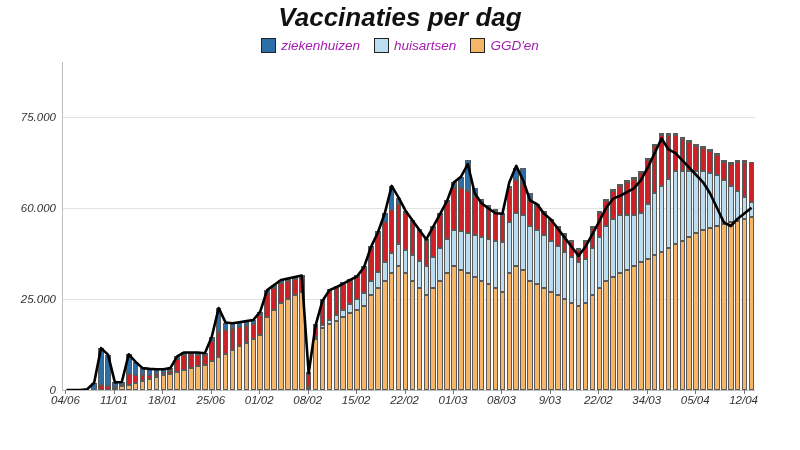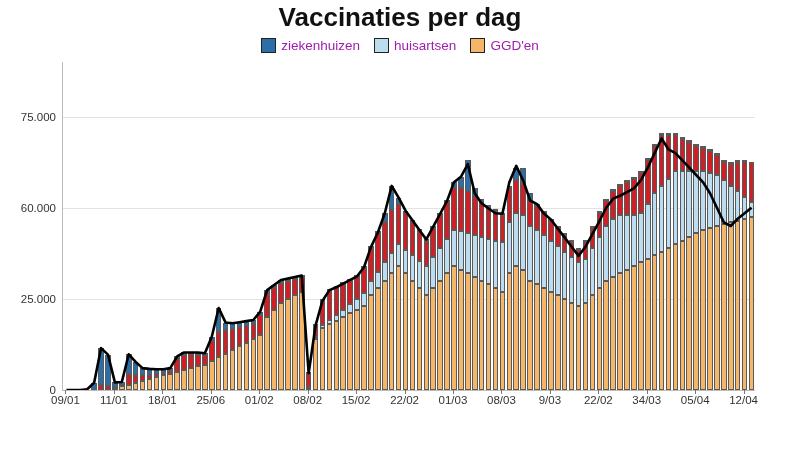--- a/index.html
+++ b/index.html
@@ -1,21 +1,21 @@
 <!DOCTYPE html>
 <html><head>
 <meta charset="utf-8">
 <style>
   html,body{margin:0;padding:0;}
   body{
     width:800px;height:450px;background:#ffffff;
     font-family:"Liberation Sans", sans-serif;
     overflow:hidden;
   }
-  #chart-root{position:relative;width:684px;height:450px;}
+  #chart-root{position:relative;width:684px;height:450px;font-style:italic;}
 
   #chart-title{
     position:absolute;top:2px;left:0;width:800px;text-align:center;
     font-size:26px;font-weight:bold;color:#111;letter-spacing:0px;
   }
 
   #legend{
     position:absolute;top:38px;left:0;width:800px;
     display:flex;justify-content:center;align-items:center;gap:14px;
     font-size:13.5px;color:#a21caf;
@@ -630,21 +630,21 @@
       </svg>
   </div>
 
   <div id="yaxis">
       <div class="ylabel" style="top: 390px;">0</div>
       <div class="ylabel" style="top: 298.889px;">25.000</div>
       <div class="ylabel" style="top: 207.778px;">60.000</div>
       <div class="ylabel" style="top: 116.667px;">75.000</div>
     </div>
   <div id="xaxis">
-      <div class="xlabel" style="left: 65.46px;">09/01</div>
+      <div class="xlabel" style="left: 65.46px;">04/06</div>
       <div class="xlabel" style="left: 113.9px;">11/01</div>
       <div class="xlabel" style="left: 162.34px;">18/01</div>
       <div class="xlabel" style="left: 210.78px;">25/06</div>
       <div class="xlabel" style="left: 259.22px;">01/02</div>
       <div class="xlabel" style="left: 307.66px;">08/02</div>
       <div class="xlabel" style="left: 356.1px;">15/02</div>
       <div class="xlabel" style="left: 404.54px;">22/02</div>
       <div class="xlabel" style="left: 452.98px;">01/03</div>
       <div class="xlabel" style="left: 501.42px;">08/03</div>
       <div class="xlabel" style="left: 549.86px;">9/03</div>

